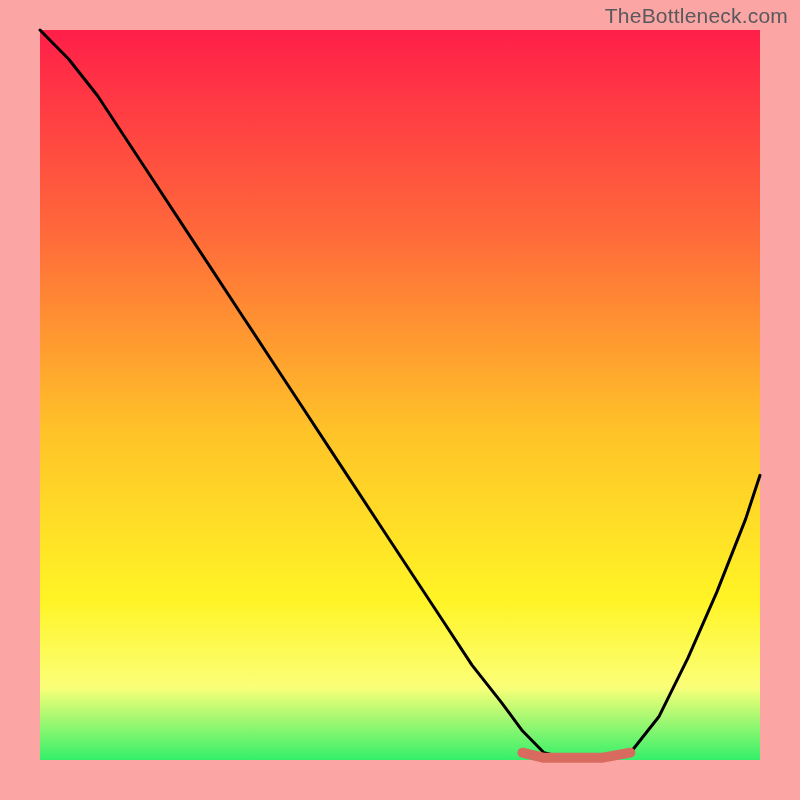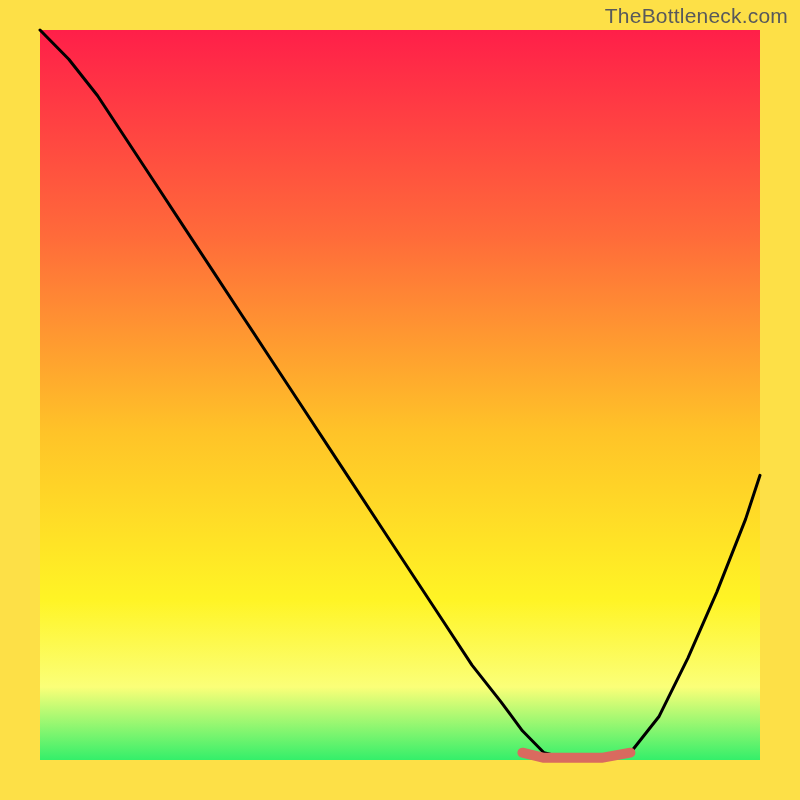--- a/index.html
+++ b/index.html
@@ -7,21 +7,21 @@
     padding: 0;
     width: 800px;
     height: 800px;
     background: #000;
     overflow: hidden;
   }
   .frame {
     position: relative;
     width: 800px;
     height: 800px;
-    background: #fde047;
+    background: #fca5a5;
   }
   .watermark {
     position: absolute;
     top: 4px;
     right: 12px;
     font-family: Arial, Helvetica, sans-serif;
     font-size: 21px;
     color: #58595b;
     letter-spacing: 0.2px;
     font-weight: 500;

